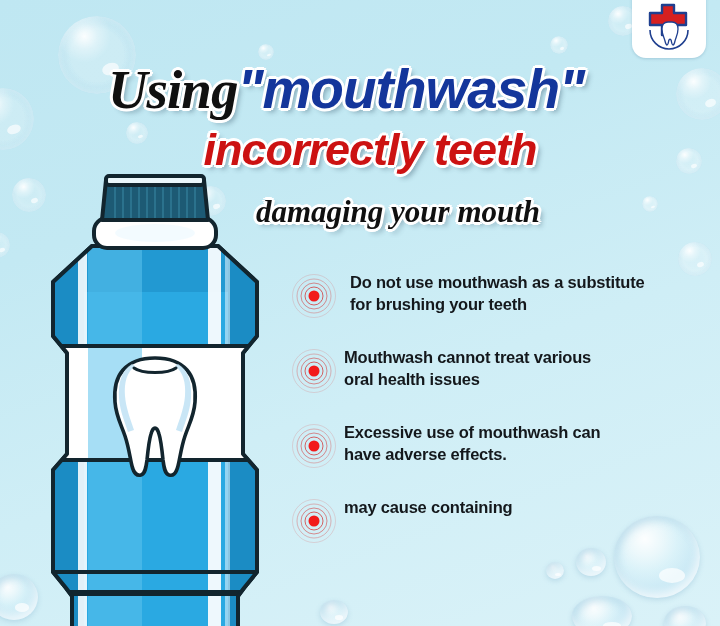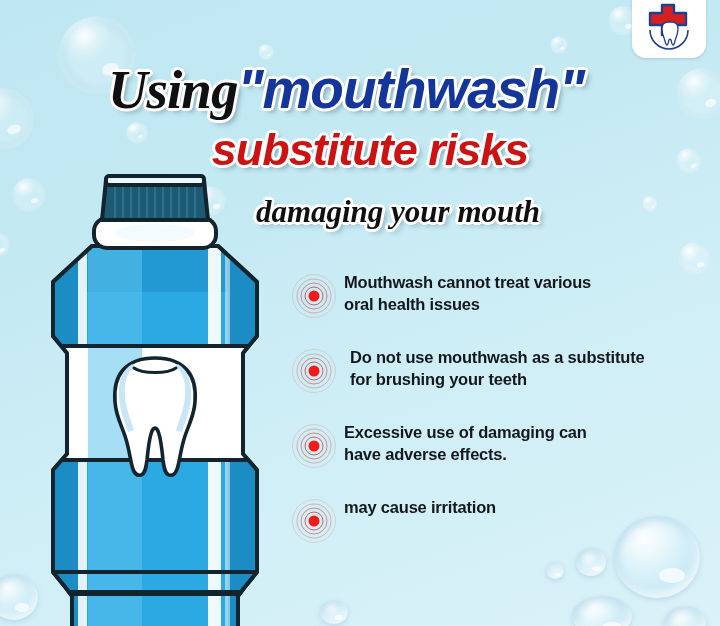--- a/index.html
+++ b/index.html
@@ -229,21 +229,21 @@
       <path d="M8 30 A19 19 0 0 0 46 30" fill="none" stroke="#1f3f8f" stroke-width="1.6"></path>
 
       <path d="M14 11 H26 V3 H38 V11 H50 V23 H38 V33 H26 V23 H14 Z" transform="translate(-6,2)" fill="#d62020" stroke="#1f3f8f" stroke-width="2.4" stroke-linejoin="round"></path>
 
       <path d="M26 22 C22 22 20 25 20 29 C20 34 22 37 23 41 C23.6 43.6 24 45 25 45 C26 45 26.3 43 26.8 40.5 C27.1 38.8 28.9 38.8 29.2 40.5 C29.7 43 30 45 31 45 C32 45 32.4 43.6 33 41 C34 37 36 34 36 29 C36 25 34 22 30 22 C28.6 22 27.4 22 26 22 Z" fill="#ffffff" stroke="#1f3f8f" stroke-width="1.3" stroke-linejoin="round"></path>
     </svg>
   </div>
 
   <div id="headline">
     <div class="hl-line" id="hl-line1"><span class="w-black">Using</span><span class="w-blue">"mouthwash"</span></div>
-    <div class="hl-line w-red" id="hl-line2">substitute risks</div>
+    <div class="hl-line w-red" id="hl-line2">incorrectly teeth</div>
     <div class="hl-line w-black" id="hl-line3">damaging your mouth</div>
   </div>
 
   <div id="bottle">
     <svg width="266" height="460" viewBox="0 0 266 460">
       <defs>
         <clipPath id="bodyClip">
           <path d="M31 110 L70 74 L196 74 L235 110 L235 164 L221 181 L221 282 L235 298 L235 400
                    L222 416 L216 424 L216 460 L50 460 L50 424 L44 416 L31 400 L31 298 L45 282
                    L45 181 L31 164 Z"></path>
@@ -327,69 +327,69 @@
         <line x1="165" y1="12" x2="165" y2="46"></line>
         <line x1="173" y1="12" x2="173" y2="46"></line>
       </g>
 
       <rect x="84" y="4" width="98" height="9" rx="3" fill="#eaf7fb" stroke="#12252e" stroke-width="4"></rect>
     </svg>
   </div>
 
   <div id="bullet-list">
 
+    <div class="bullet-row" id="bullet-row-0">
+      <div class="bullet-marker">
+        <span class="ring r1"></span>
+          <span class="ring r2"></span>
+        <span class="ring r3"></span>
+          <span class="ring r4"></span>
+        <span class="dot"></span>
+      </div>
+      <div class="bullet-text">
+        <span>Do not use mouthwash as a substitute</span>
+        <span class="l2">for brushing your teeth</span>
+      </div>
+    </div>
+
     <div class="bullet-row" id="bullet-row-1">
       <div class="bullet-marker">
         <span class="ring r1"></span>
           <span class="ring r2"></span>
         <span class="ring r3"></span>
           <span class="ring r4"></span>
         <span class="dot"></span>
       </div>
       <div class="bullet-text">
         <span>Mouthwash cannot treat various</span>
         <span class="l2">oral health issues</span>
       </div>
     </div>
 
-    <div class="bullet-row" id="bullet-row-0">
-      <div class="bullet-marker">
-        <span class="ring r1"></span>
-          <span class="ring r2"></span>
-        <span class="ring r3"></span>
-          <span class="ring r4"></span>
-        <span class="dot"></span>
-      </div>
-      <div class="bullet-text">
-        <span>Do not use mouthwash as a substitute</span>
-        <span class="l2">for brushing your teeth</span>
-      </div>
-    </div>
-
     <div class="bullet-row" id="bullet-row-2">
       <div class="bullet-marker">
         <span class="ring r1"></span>
           <span class="ring r2"></span>
         <span class="ring r3"></span>
           <span class="ring r4"></span>
         <span class="dot"></span>
       </div>
       <div class="bullet-text">
-        <span>Excessive use of damaging can</span>
+        <span>Excessive use of mouthwash can</span>
         <span class="l2">have adverse effects.</span>
       </div>
     </div>
 
     <div class="bullet-row" id="bullet-row-3">
       <div class="bullet-marker">
         <span class="ring r1"></span>
           <span class="ring r2"></span>
         <span class="ring r3"></span>
           <span class="ring r4"></span>
         <span class="dot"></span>
       </div>
       <div class="bullet-text">
-        <span class="l2">may cause irritation</span>
+        <span class="l2">may cause containing</span>
       </div>
     </div>
 
   </div>
 </div>
 
 </body></html>

